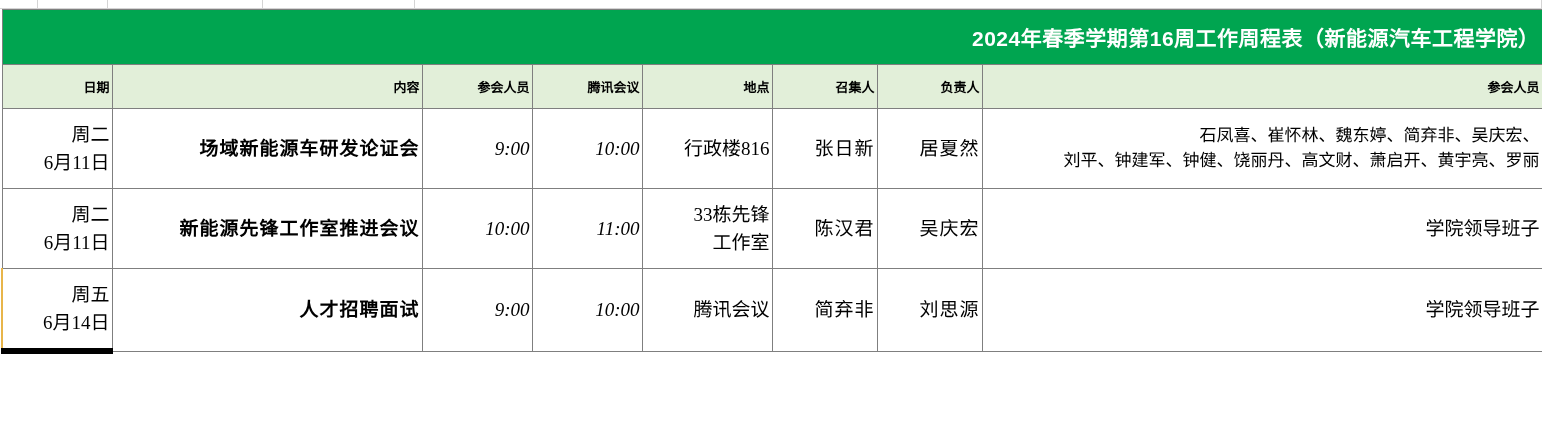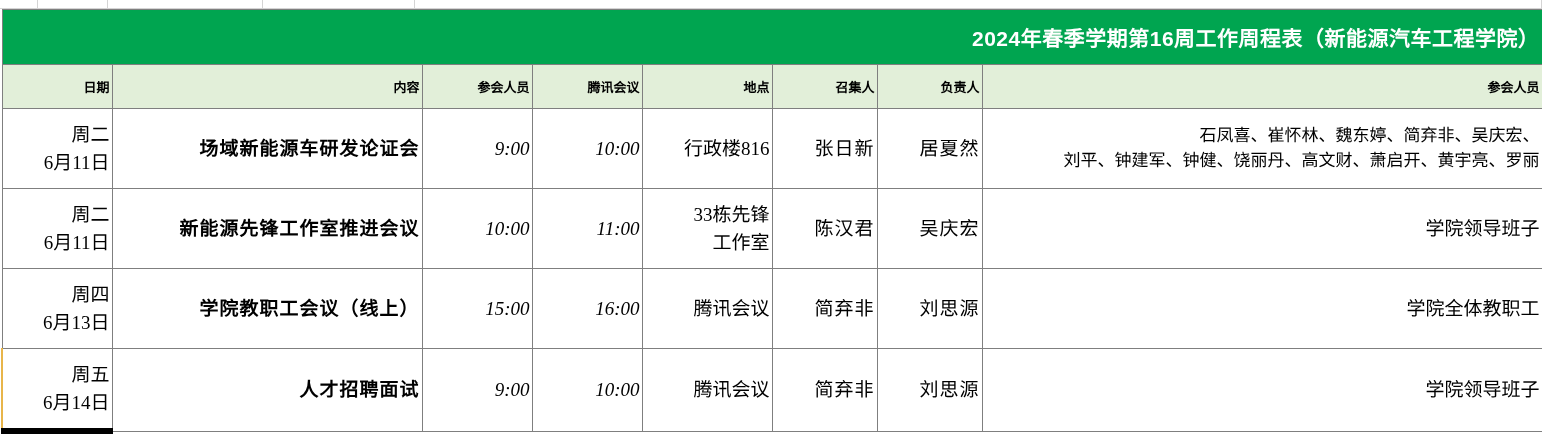--- a/index.html
+++ b/index.html
@@ -177,37 +177,20 @@
           <span class="ln">工作室</span>
         </td>
         <td class="cell-name">陈汉君</td>
         <td class="cell-name">吴庆宏</td>
         <td class="cell-people">
           <span class="ln">学院领导班子</span>
         </td>
       </tr>
 
 
-      <tr class="body-row">
-        <td class="cell-date">
-          <span class="ln">周四</span>
-          <span class="ln">6月13日</span>
-        </td>
-        <td class="cell-content">学院教职工会议（线上）</td>
-        <td class="cell-time">15:00</td>
-        <td class="cell-time">16:00</td>
-        <td class="cell-place">
-          <span class="ln">腾讯会议</span>
-        </td>
-        <td class="cell-name">简弃非</td>
-        <td class="cell-name">刘思源</td>
-        <td class="cell-people">
-          <span class="ln">学院全体教职工</span>
-        </td>
-      </tr>
 
       <tr class="body-row">
         <td class="cell-date">
           <span class="ln">周五</span>
           <span class="ln">6月14日</span>
         </td>
         <td class="cell-content">人才招聘面试</td>
         <td class="cell-time">9:00</td>
         <td class="cell-time">10:00</td>
         <td class="cell-place">

